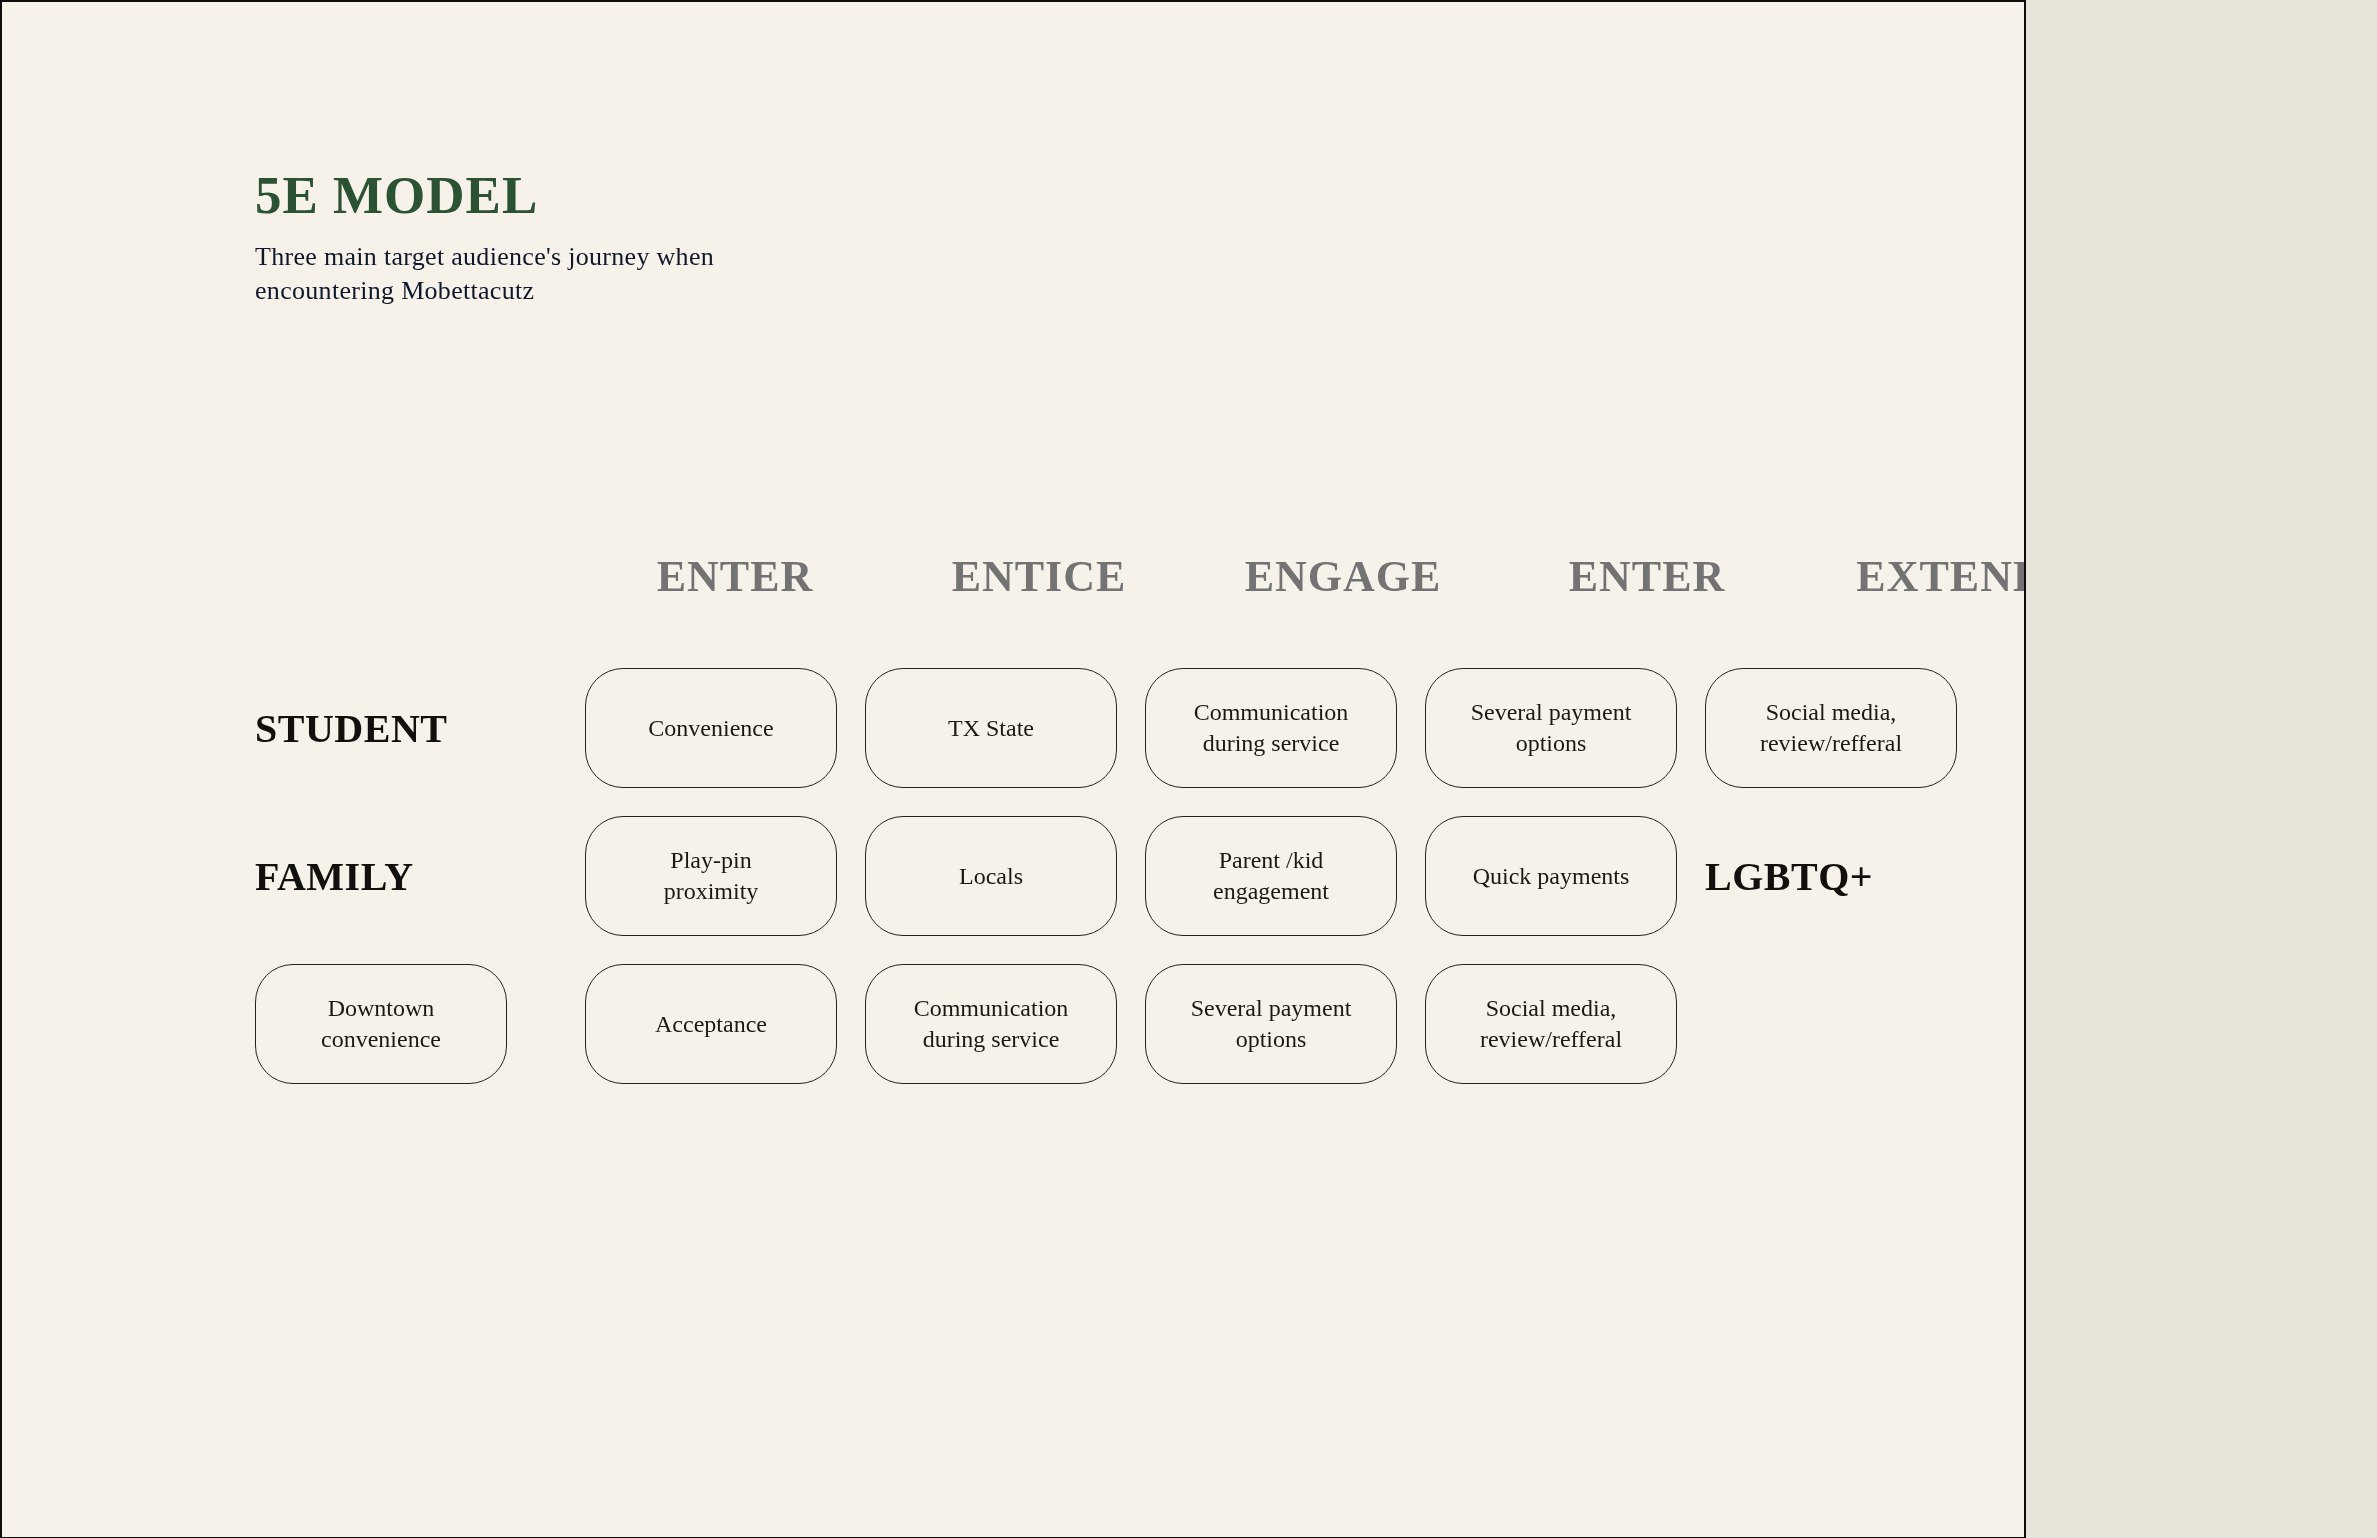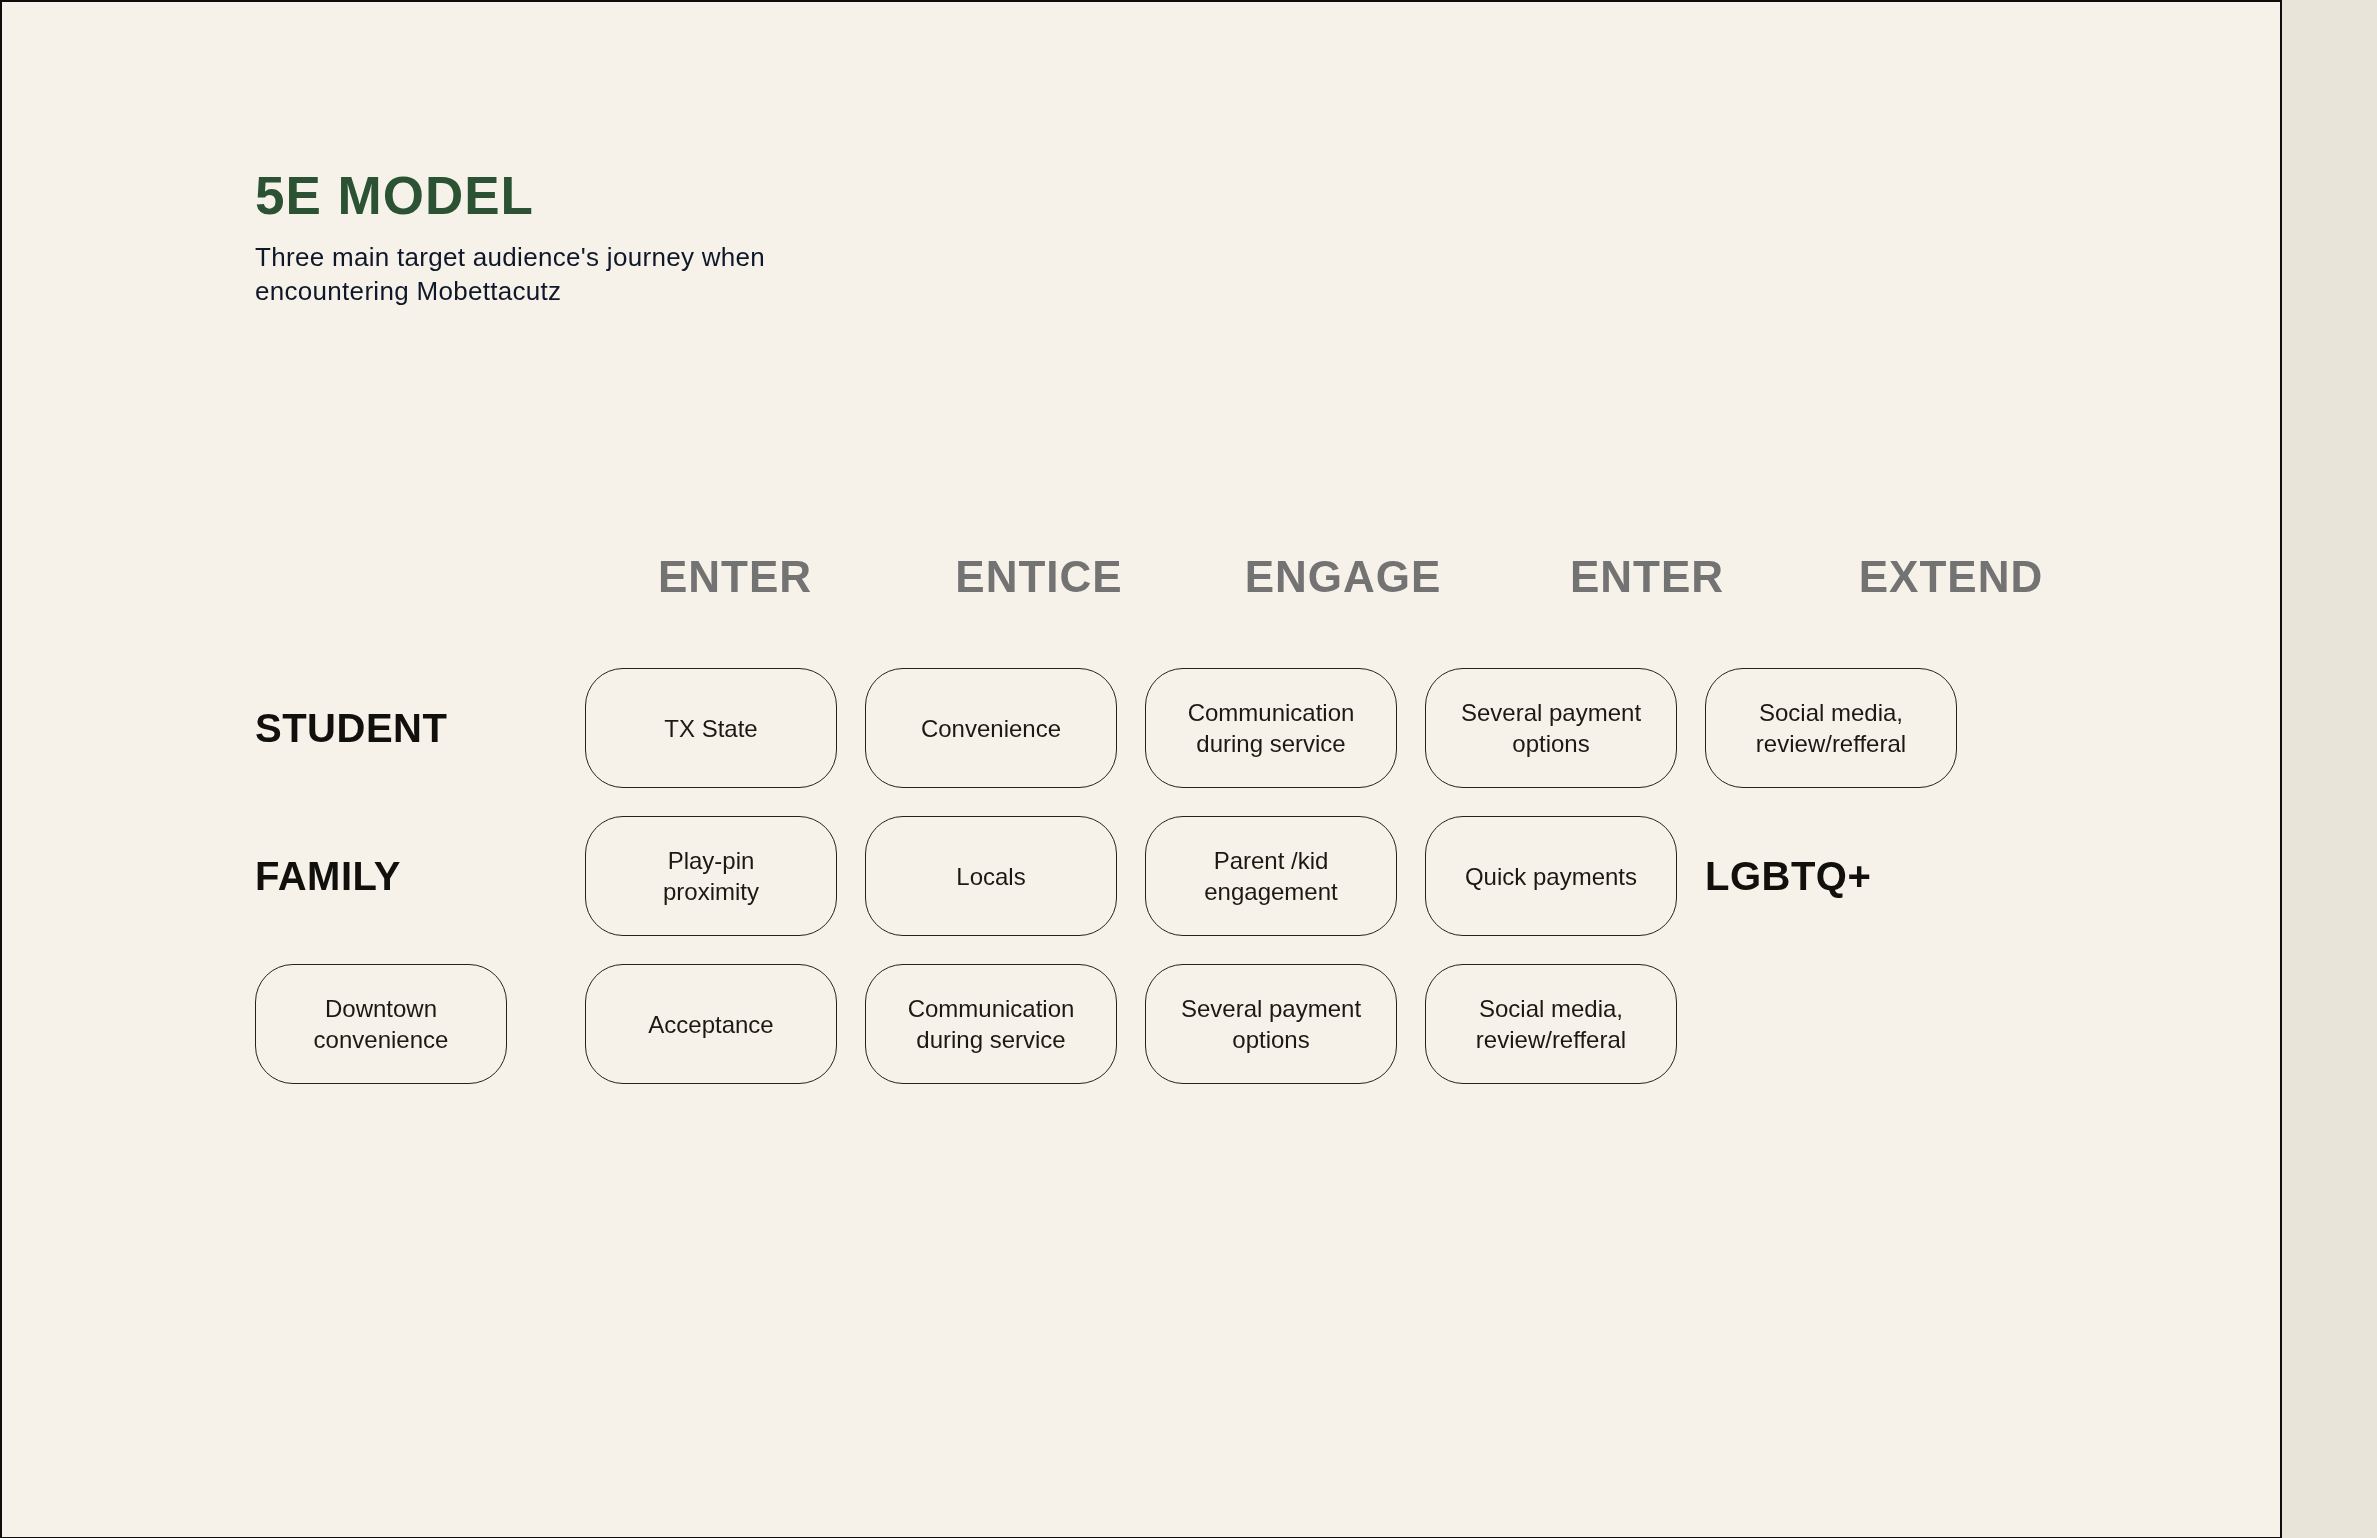--- a/index.html
+++ b/index.html
@@ -2,27 +2,27 @@
 <html style="font-size:15px"><head>
 <meta charset="utf-8">
 <style>
   html, body {
     margin: 0;
     padding: 0;
     background: #e9e4da;
   }
   .page {
     position: relative;
-    width: 2282px;
+    width: 2026px;
     height: 1539px;
     box-sizing: border-box;
     background: #F7F2E9;
     border: 2.9px solid #0e0d0b;
     overflow: hidden;
-    font-family: Liberation Sans, sans-serif;
+    font-family: Liberation Serif, serif;
   }
 
   
   .header-block {
     position: absolute;
     left: 253px;
     top: 164px;
   }
   .page-title {
     margin: 0;
@@ -113,24 +113,24 @@
     <div class="col-header">ENTICE</div>
     <div class="col-header">ENGAGE</div>
     <div class="col-header">ENTER</div>
     <div class="col-header">EXTEND</div>
   </div>
 
   <div class="matrix">
 
     <div class="row-label">STUDENT</div>
     <div class="cell-box">
-      <span class="cell-text">TX State</span>
+      <span class="cell-text">Convenience</span>
     </div>
     <div class="cell-box">
-      <span class="cell-text">Convenience</span>
+      <span class="cell-text">TX State</span>
     </div>
     <div class="cell-box">
       <span class="cell-text">Communication during service</span>
     </div>
     <div class="cell-box">
       <span class="cell-text">Several payment options</span>
     </div>
     <div class="cell-box">
       <span class="cell-text">Social media, review/refferal</span>
     </div>

